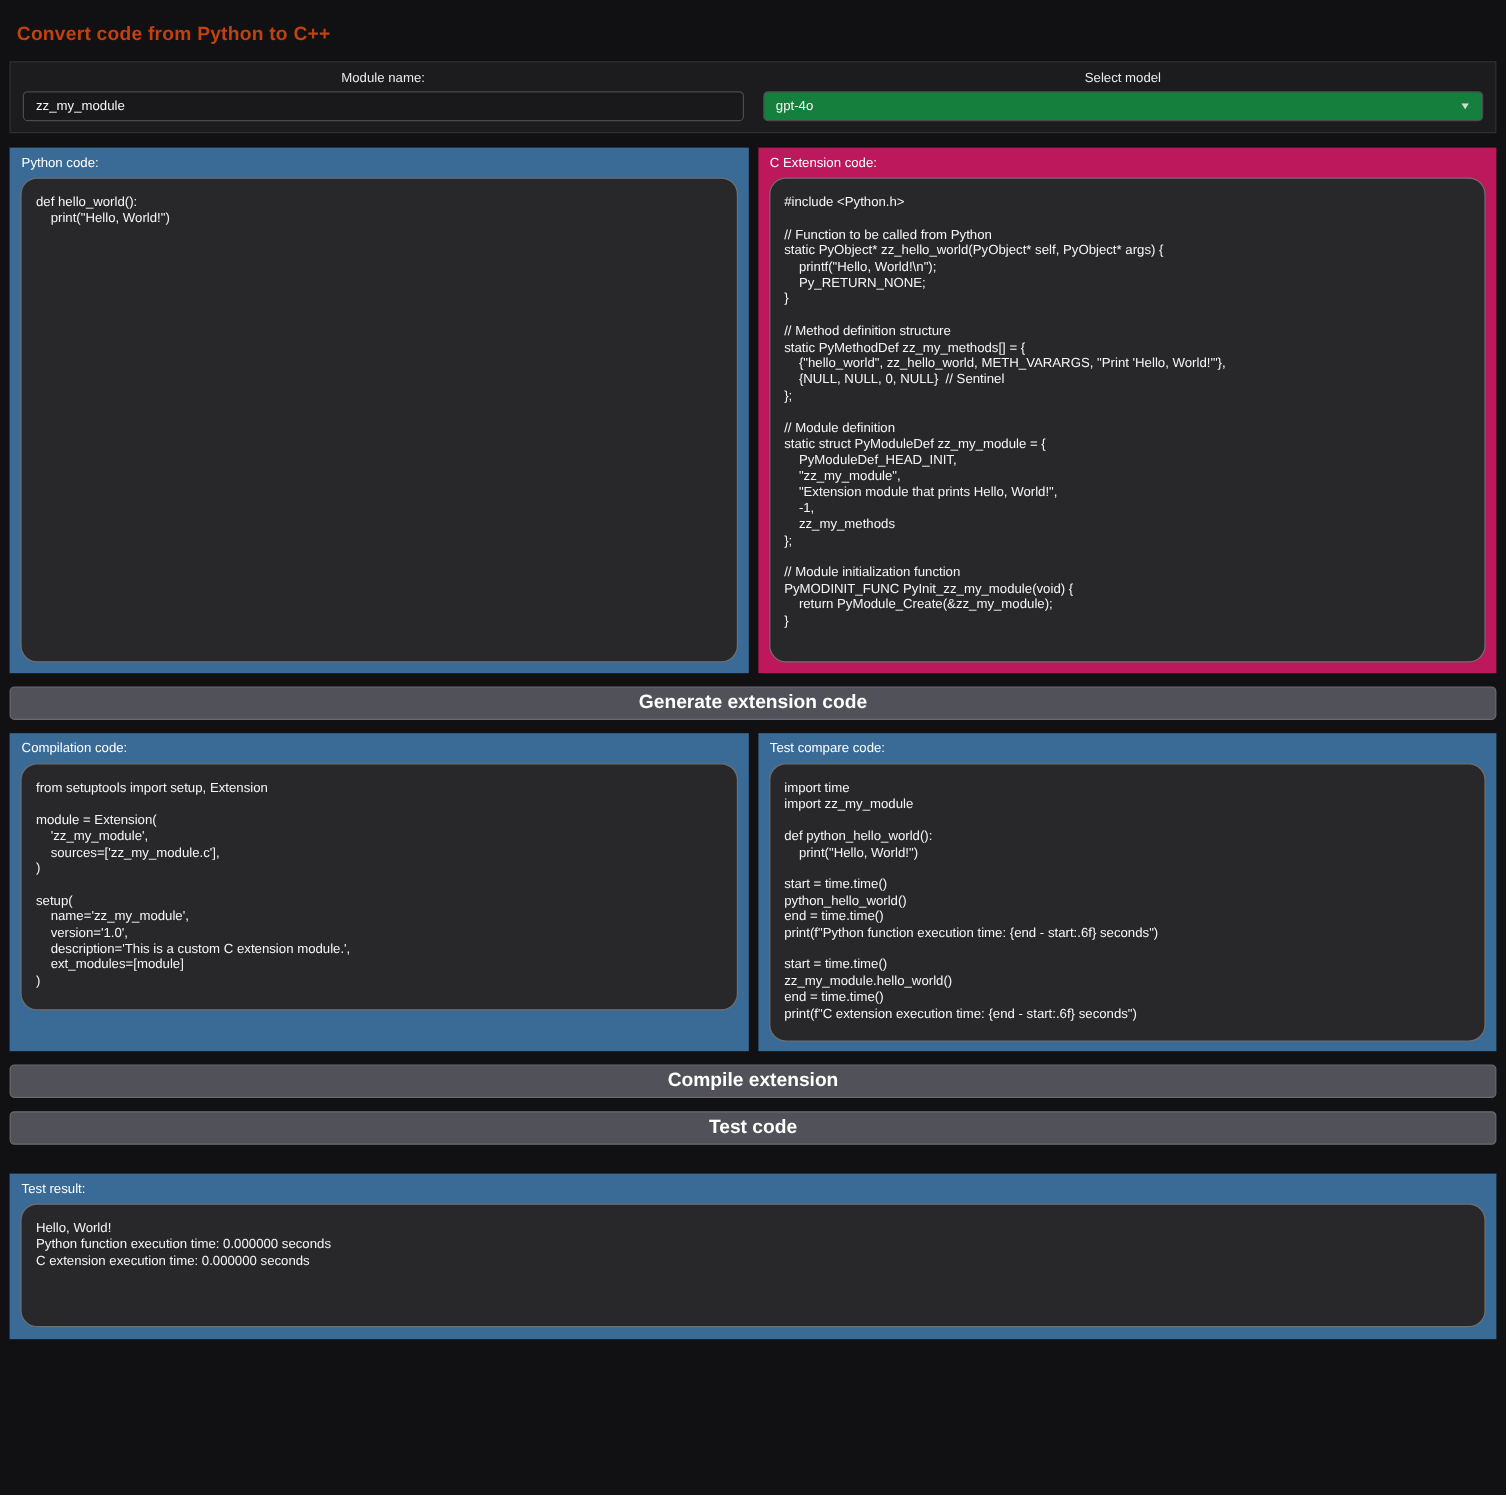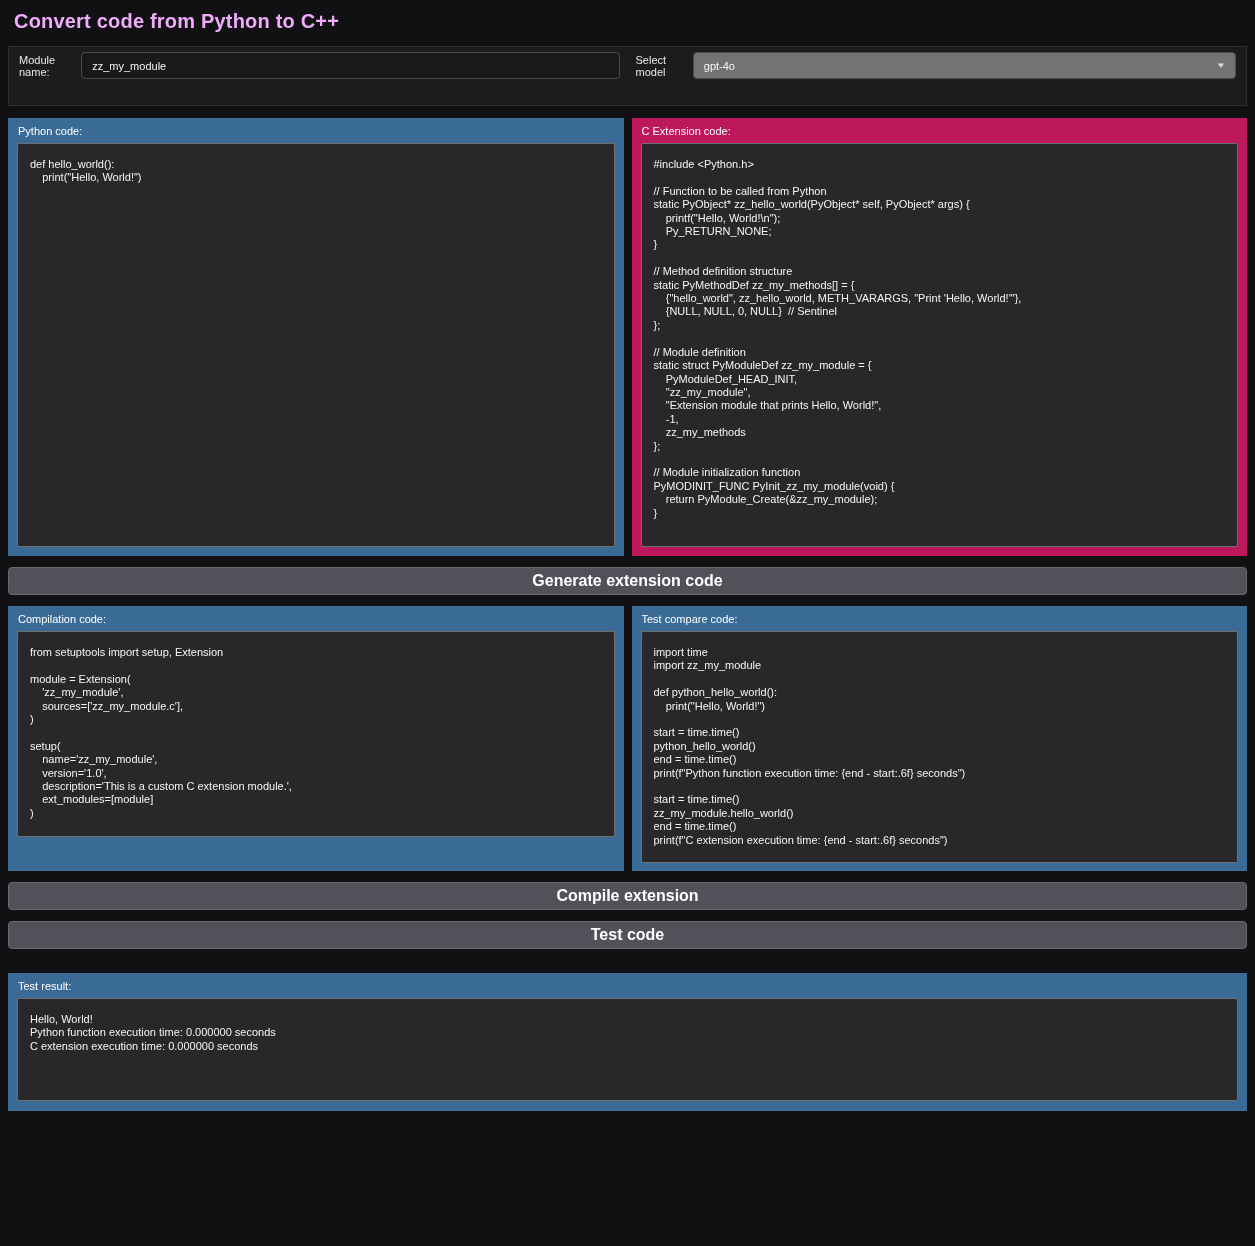--- a/index.html
+++ b/index.html
@@ -7,58 +7,58 @@
   body {
     width: 1255px; height: 1246px;
     background: #111114;
     font-family: "Liberation Sans", "DejaVu Sans", sans-serif;
     color: #ffffff;
     overflow: hidden;
   }
   .app { padding: 8px; }
 
   .page-title {
-    font-size: 20px; font-weight: bold; color: #f0abfc;
-    margin: 2px 6px 13px 6px; letter-spacing: 0.2px;
+    font-size: 16px; font-weight: bold; color: #c2410c;
+    margin: 12px 6px 13px 6px; letter-spacing: 0.2px;
   }
 
   
   .config-row {
     height: 60px; background: #1c1c1e;
     border: 1px solid #2f2f32;
     display: flex; gap: 16px;
     padding: 5px 10px 9px 10px;
     margin-bottom: 12px;
   }
-  .config-col { flex: 1; display: flex; flex-direction: row; }
+  .config-col { flex: 1; display: flex; flex-direction: column; align-items: center; }
   .field-label { font-size: 11px; color: #e9e9e9; margin: 2px 0 5px 0; }
   .text-input {
     height: 27px; width: 100%;
     background: #19191b; border: 1px solid #4a4b4e; border-radius: 4px;
     color: #f5f5f5; font-size: 11px; padding: 0 10px;
     font-family: inherit; outline: none;
   }
   .dropdown {
     height: 27px; width: 100%;
-    background: #737373; border: 1px solid #4a4b4e; border-radius: 4px;
+    background: #15803d; border: 1px solid #4a4b4e; border-radius: 4px;
     color: #f5f5f5; font-size: 11px; padding: 0 10px;
     display: flex; align-items: center; justify-content: space-between;
     cursor: pointer;
   }
   .caret { font-size: 8px; color: #d8d8d8; transform: scaleX(1.3); }
 
   
   .row { display: flex; gap: 8px; align-items: center; }
   .panel { flex: 1; padding: 6px 9px 9px 9px; }
   .panel.blue  { background: #3a6b96; }
   .panel.green { background: #be185d; }
   .panel-label { font-size: 11px; color: #ffffff; margin: 1px 0 6px 1px; }
   .codebox {
     display: block; width: 100%;
-    background: #28282b; border: 1px solid #6f6f70; border-radius: 2px;
+    background: #28282b; border: 1px solid #6f6f70; border-radius: 14px;
     color: #f5f5f5; font-size: 11px; line-height: 1.22;
     padding: 14px 12px;
     font-family: inherit;
     resize: none; overflow: hidden; outline: none;
     white-space: pre-wrap;
   }
   .panel-row1 { height: 438px; }
   .ta-tall    { height: 404px; }
   .panel-row2 { height: 265px; }
   .ta-compile { height: 206px; }

